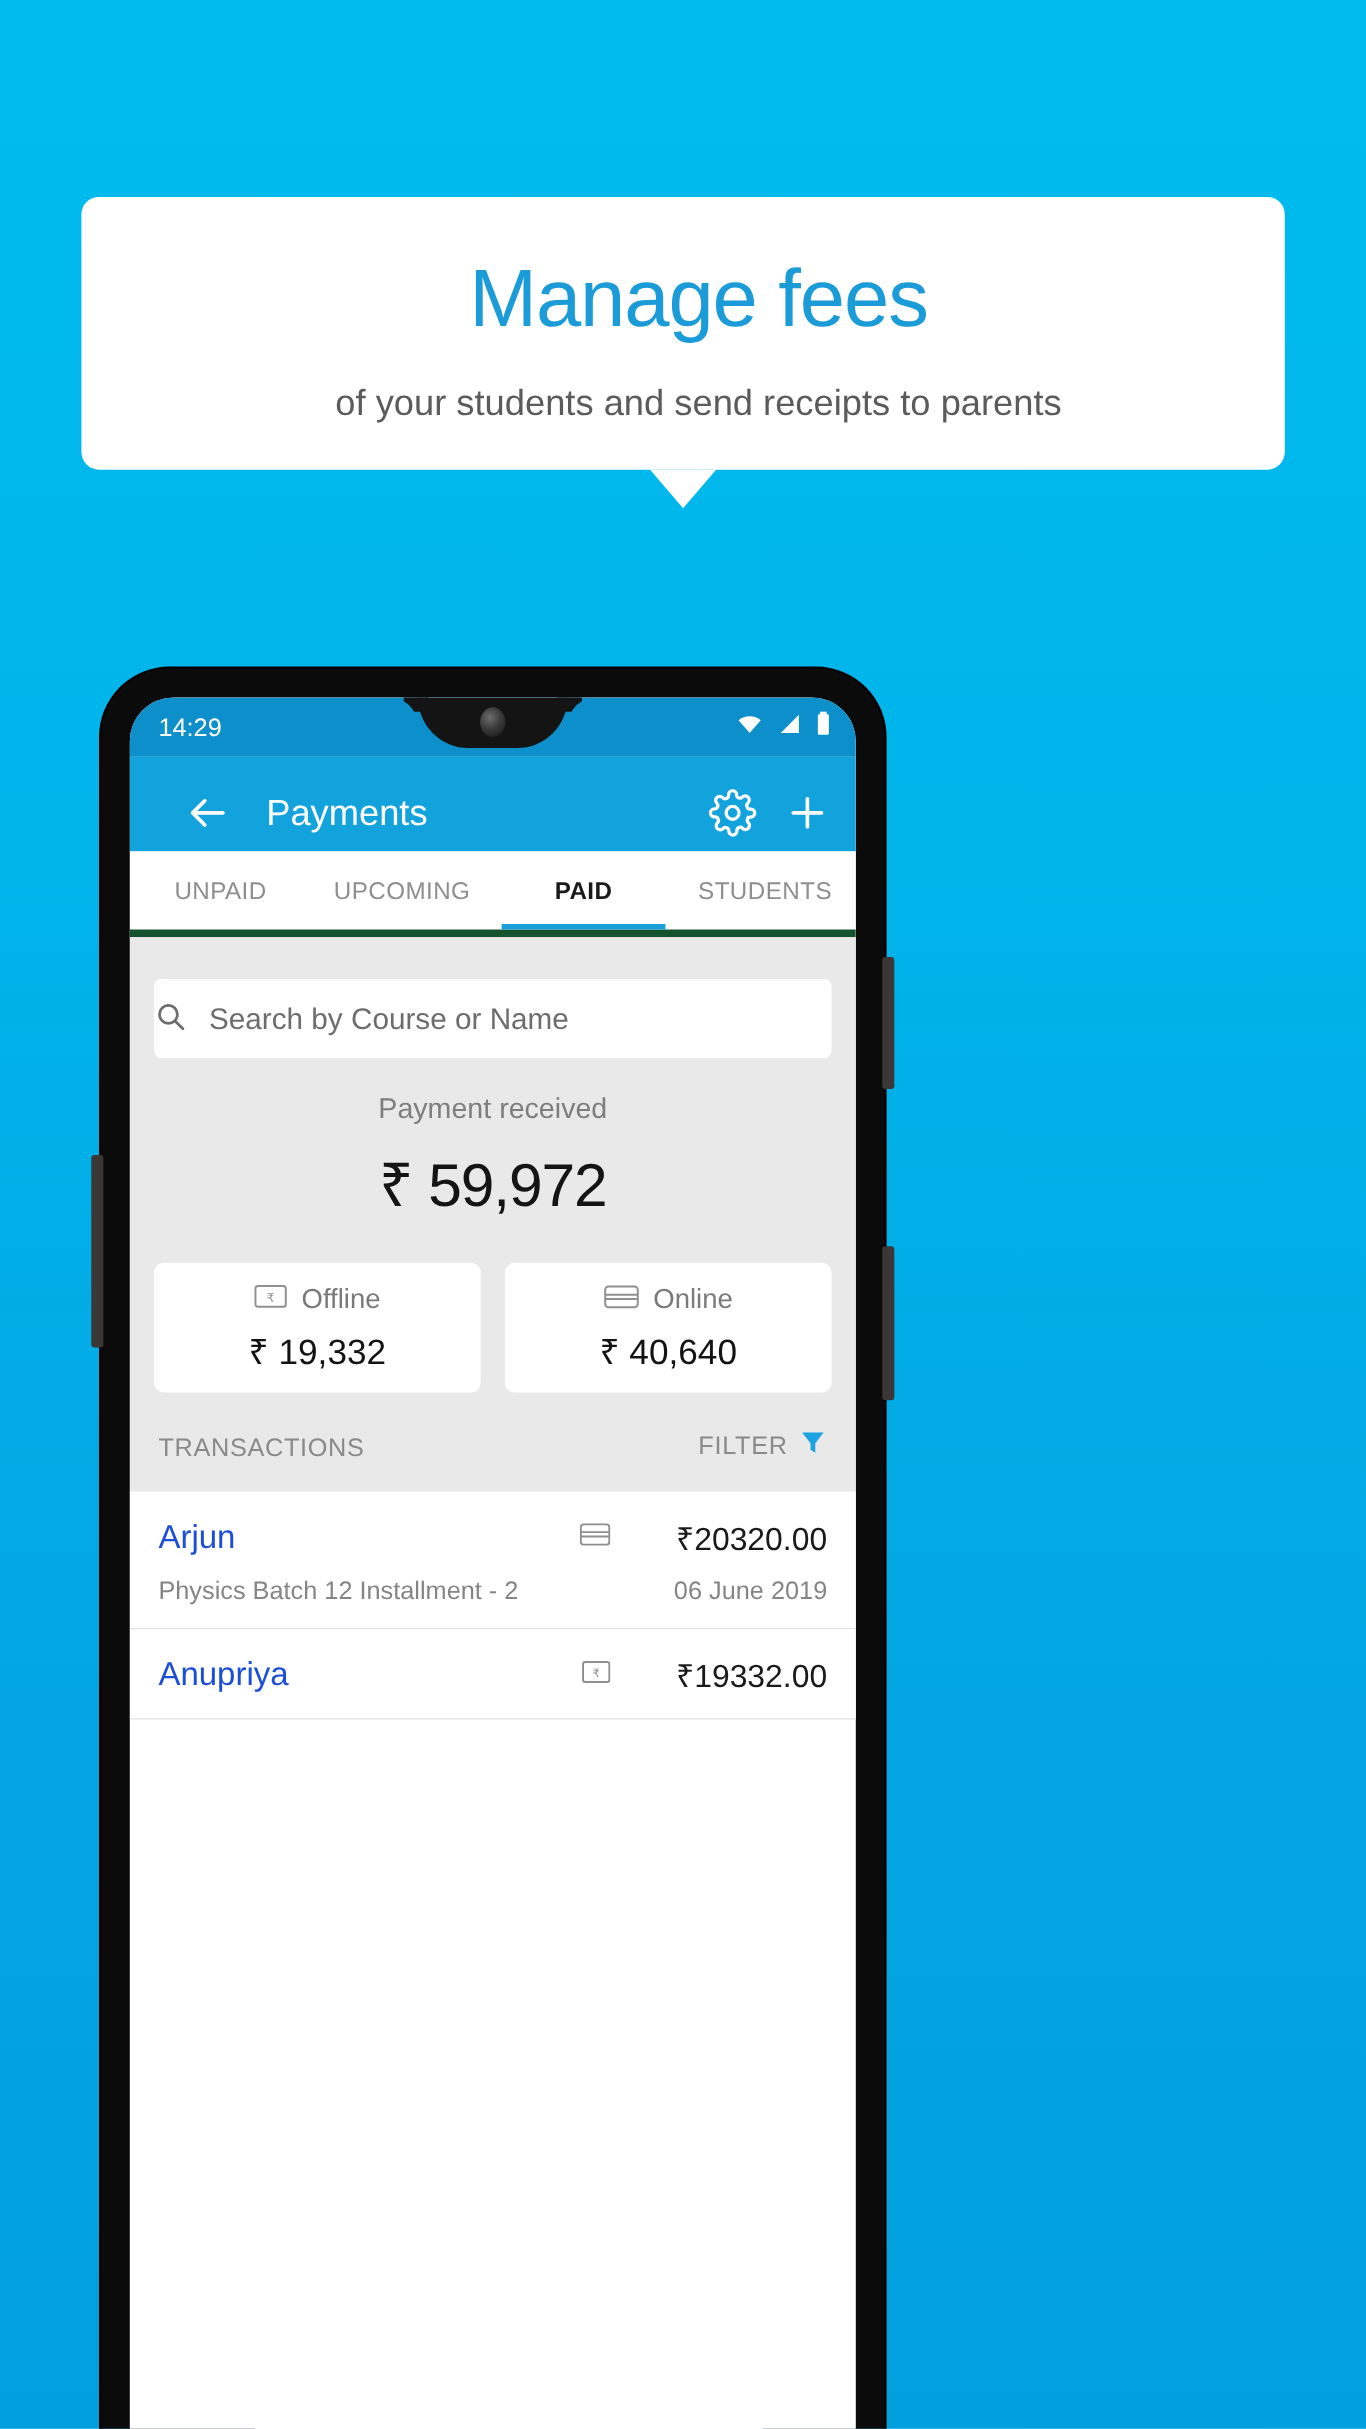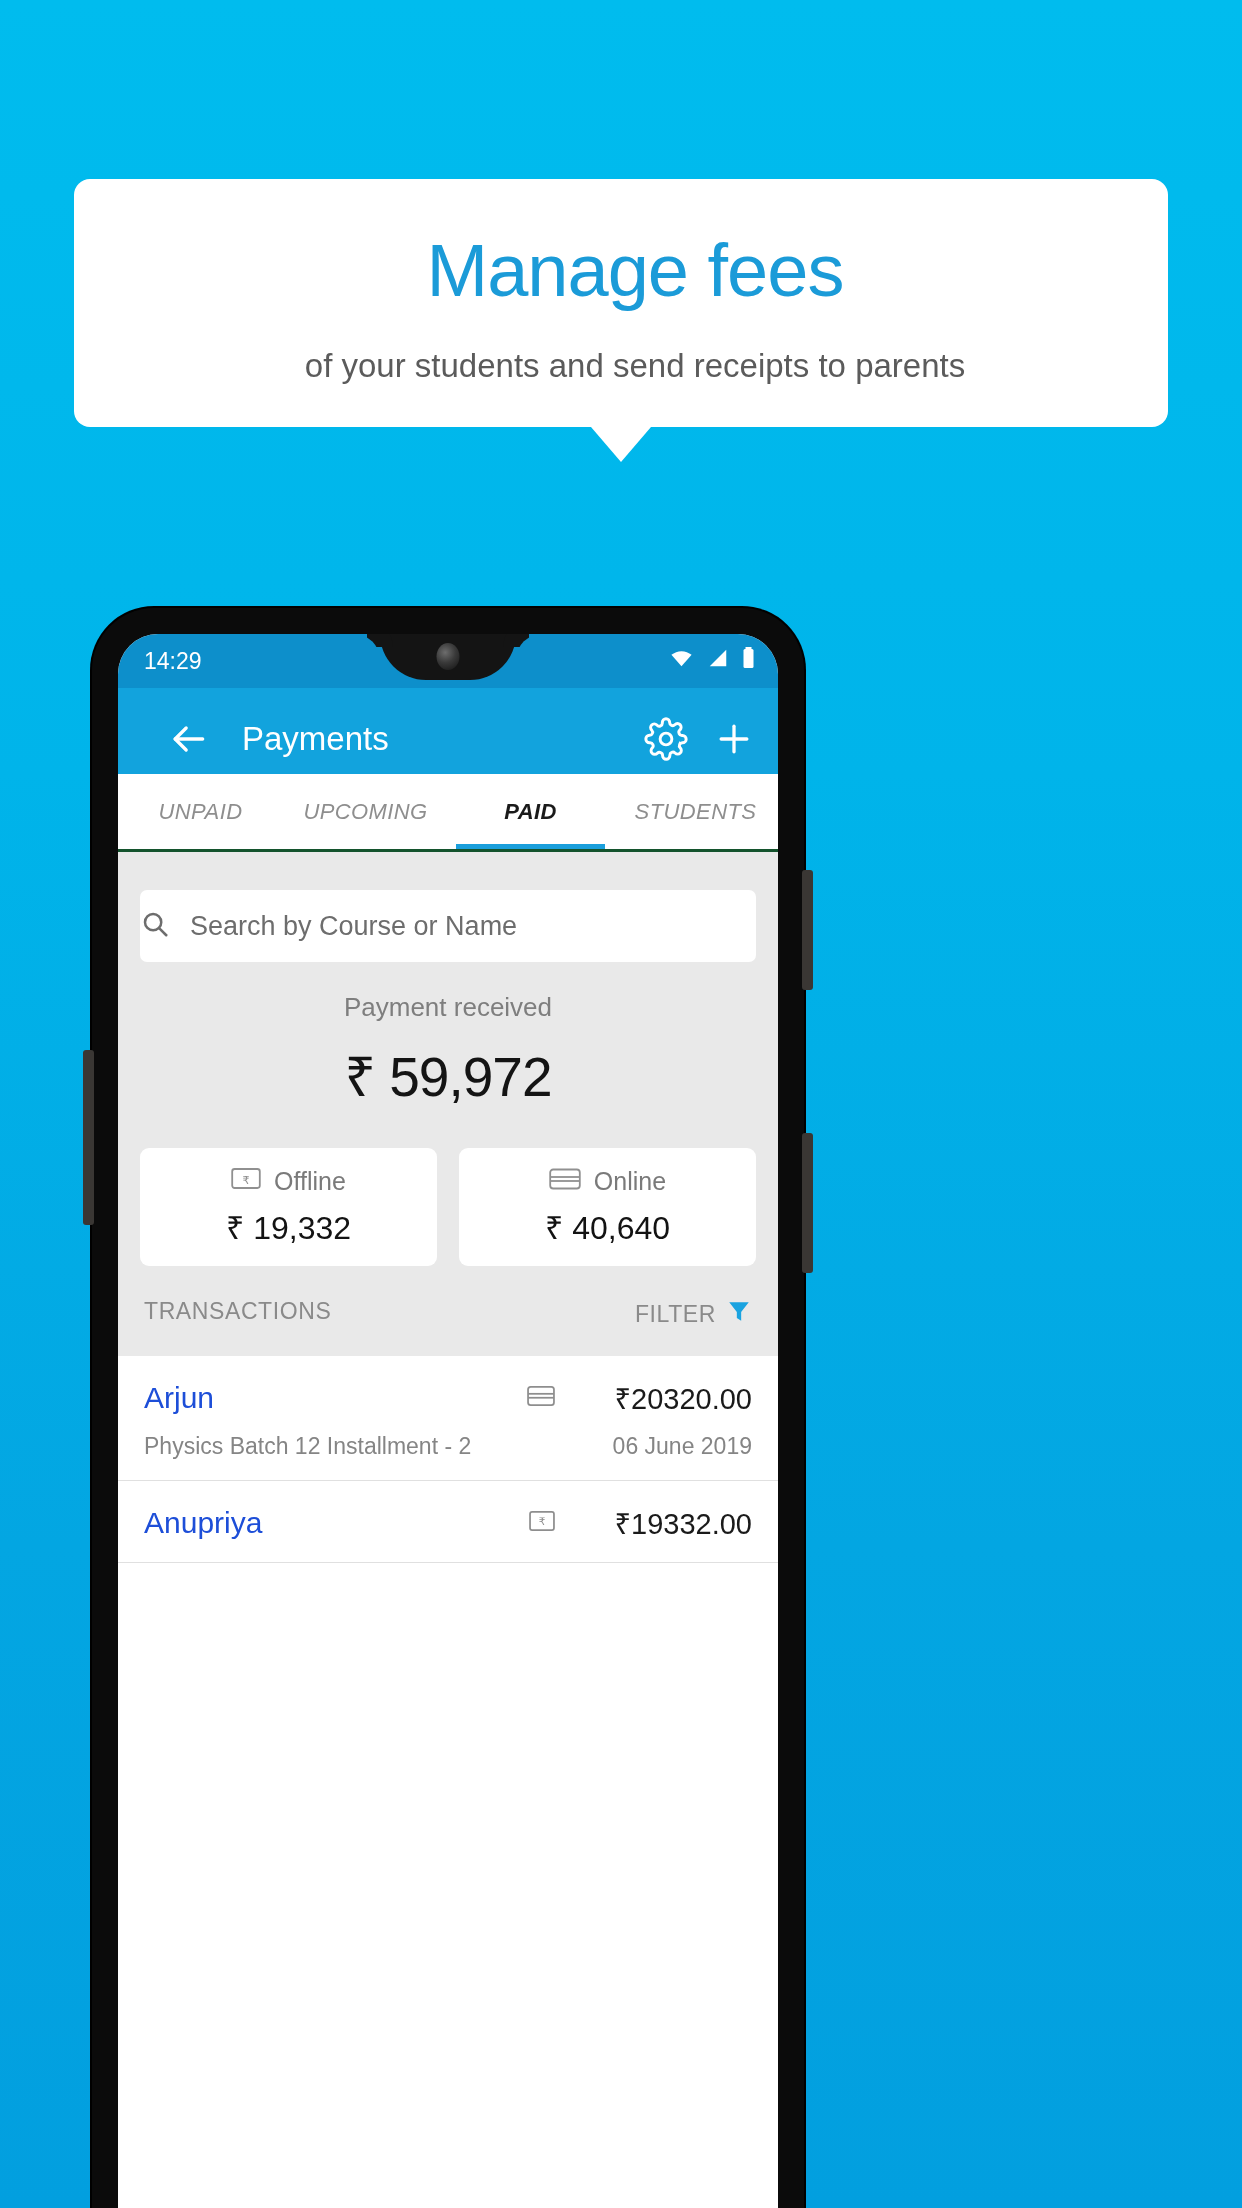--- a/index.html
+++ b/index.html
@@ -76,22 +76,21 @@
   #appbar{
     height:86px; background:#12a3dd; color:#fff;
     display:flex; align-items:center; padding:16px 22px 0 24px;
   }
   #appbar-title{ font-size:33px; font-weight:400; margin-left:32px; flex:1; }
   .appbar-icon{ width:44px; height:44px; margin-left:24px; }
 
   
   #tabs{
     height:78px; background:#fff; display:flex; align-items:stretch;
-    border-bottom:3px solid #14532d;
-    font-style:italic;
+    border-bottom:7px solid #14532d;
   }
   .tab{
     flex:1; display:flex; align-items:center; justify-content:center;
     font-size:22px; letter-spacing:.4px; color:#8e8e8e; position:relative;
   }
   .tab.active{ color:#1a1a1a; font-weight:700; }
   .tab.active:after{
     content:""; position:absolute; left:8px; right:8px; bottom:0;
     height:5px; background:#1a9fdc;
   }
@@ -112,21 +111,21 @@
   #method-cards{ display:flex; gap:22px; padding:36px 22px 0; }
   .method-card{
     flex:1; background:#fff; border-radius:9px; height:118px;
     display:flex; flex-direction:column; align-items:center; justify-content:center;
   }
   .method-head{ display:flex; align-items:center; gap:13px; }
   .method-label{ color:#7a7a7a; font-size:25px; }
   .method-amount{ color:#131313; font-size:32px; margin-top:9px; font-weight:400; }
 
   #txn-header{
-    display:flex; align-items:flex-start; justify-content:space-between;
+    display:flex; align-items:flex-end; justify-content:space-between;
     padding:32px 26px 26px; color:#8a8a8a; font-size:23px; letter-spacing:.6px;
   }
   #filter-group{ display:flex; align-items:center; gap:10px; }
 
   
   #txn-list{ background:#fff; }
   .txn-row{ padding:22px 26px 20px; border-bottom:1px solid #e0e0e0; }
   .txn-line1{ display:flex; align-items:center; justify-content:space-between; }
   .txn-name{ font-size:30px; color:#1d4ed8; }
   .txn-right{ display:flex; align-items:center; gap:13px; }

